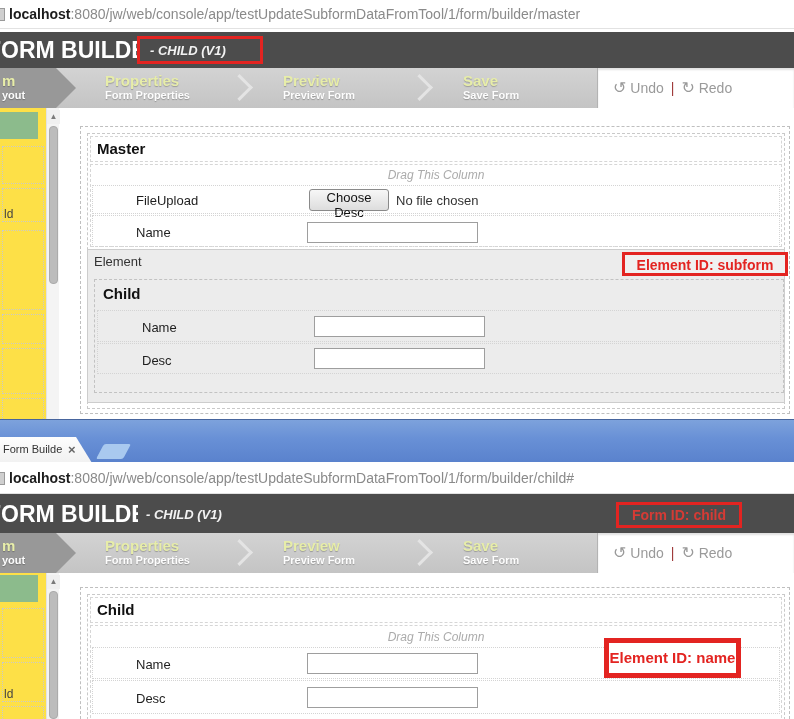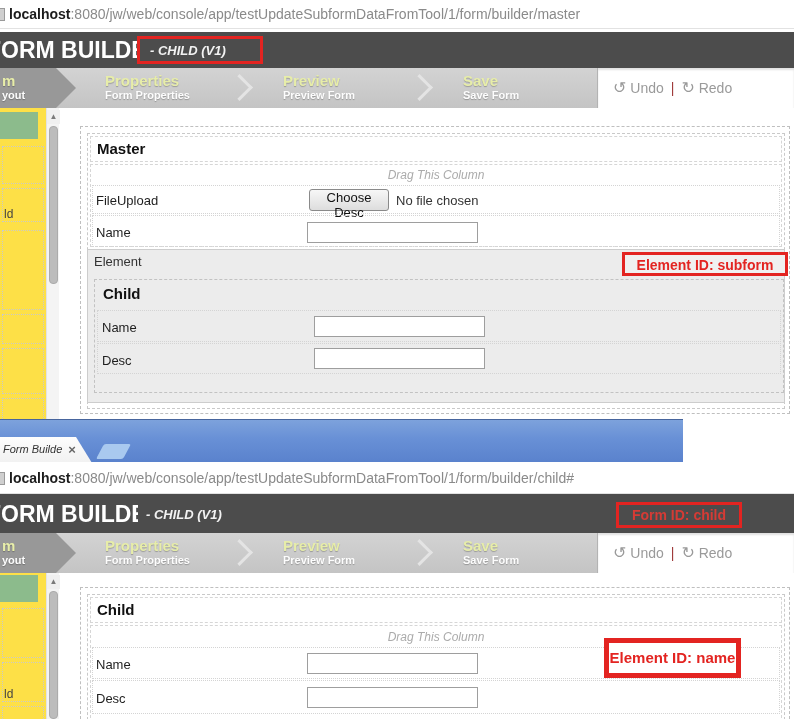--- a/index.html
+++ b/index.html
@@ -46,21 +46,21 @@
   .sbarrow { font-size:8px; color:#7a7a7a; text-align:center; line-height:14px; background:#f0f0f0; }
   .sbthumb { background:#bcbcbc; border:1px solid #ababab; border-radius:4px; }
 
   
   .canvasbox { background:#fff; border:1px dashed #bfbfbf; }
   .sectionbox { border:1px dashed #c9c9c9; }
   .titlerow { border:1px dashed #d6d6d6; font-size:15px; font-weight:700; color:#111; line-height:24px; padding-left:6px; }
   .colbox { border:1px dashed #d6d6d6; }
   .draghint { font-size:12px; font-style:italic; color:#ababab; text-align:center; line-height:16px; }
   .fieldrow { border:1px dotted #d4d4d4; }
-  .flabel { font-size:13px; color:#1e1e1e; }
+  .flabel { font-size:13px; color:#1e1e1e;margin-left:40px; }
   .tinput { border:1px solid #9e9e9e; background:#fff; width:171px; height:21px; }
   .filebtn { font-size:13px; color:#111; background:linear-gradient(#f7f7f7,#dddddd); border:1px solid #8a8a8a; border-radius:3px; width:80px; height:22px; }
   .filestatus { font-size:13px; color:#333; }
   .subformbox { background:#ececec; border:1px solid #cdcdcd; }
   .subformlbl { font-size:13px; color:#333; }
   .innerdash { border:1px dashed #c2c2c2; }
 </style>
 </head>
 <body>
 
@@ -160,21 +160,21 @@
           <span class="flabel abs" style="left:4px;top:9px;">Desc</span>
           <input class="tinput abs" style="left: 216px; top: 4px;">
         </div>
       </div>
     </div>
   </div>
 </div>
 
 <div class="abs" style="left:0;top:419px;width:794px;height:300px;">
 
-  <div class="abs bluebar" style="left:0;top:0;width:683px;height:43px;font-style:italic;">
+  <div class="abs bluebar" style="left:0;top:0;width:794px;height:43px;">
     <div class="abs chrometab" style="left:0;top:17px;width:92px;height:26px;">
       <span class="tlabel">Form Builde</span>
       <span class="tabclose abs" style="left:68px;top:0;">×</span>
     </div>
     <div class="abs newtab" style="left:100px;top:24px;width:27px;height:15px;"></div>
   </div>
 
   <div class="abs addressbar" style="left:0;top:43px;width:794px;height:32px;">
     <div class="abs pageicon" style="left:0;top:10px;"></div>
     <div class="abs urltext" style="left:9px;top:2px;">

